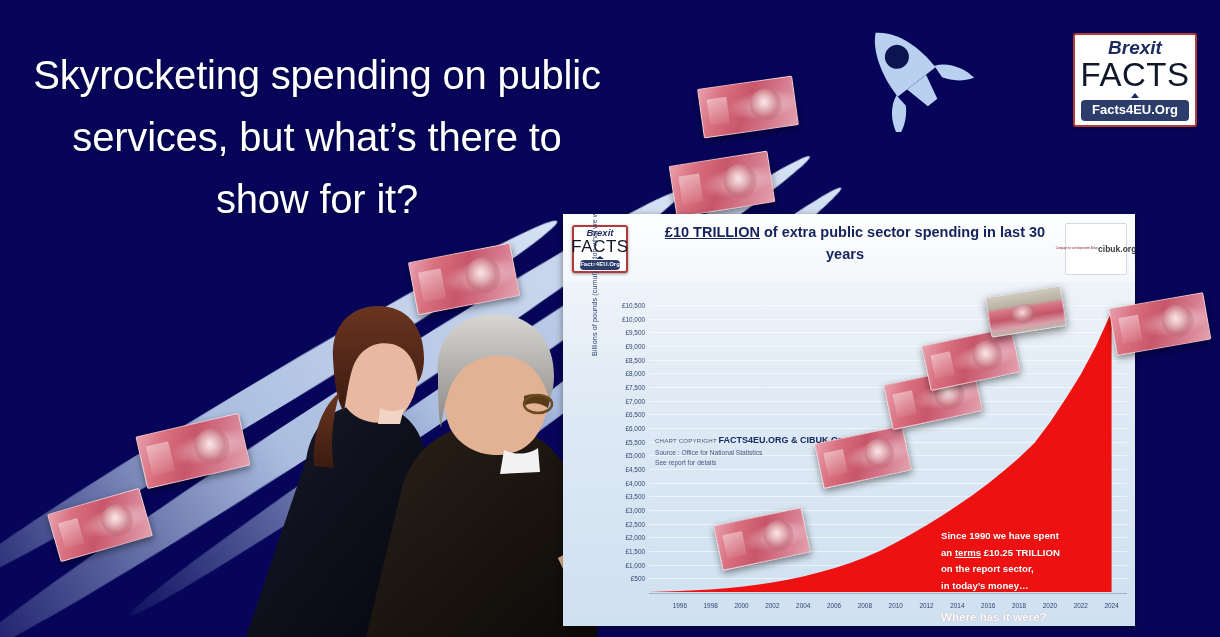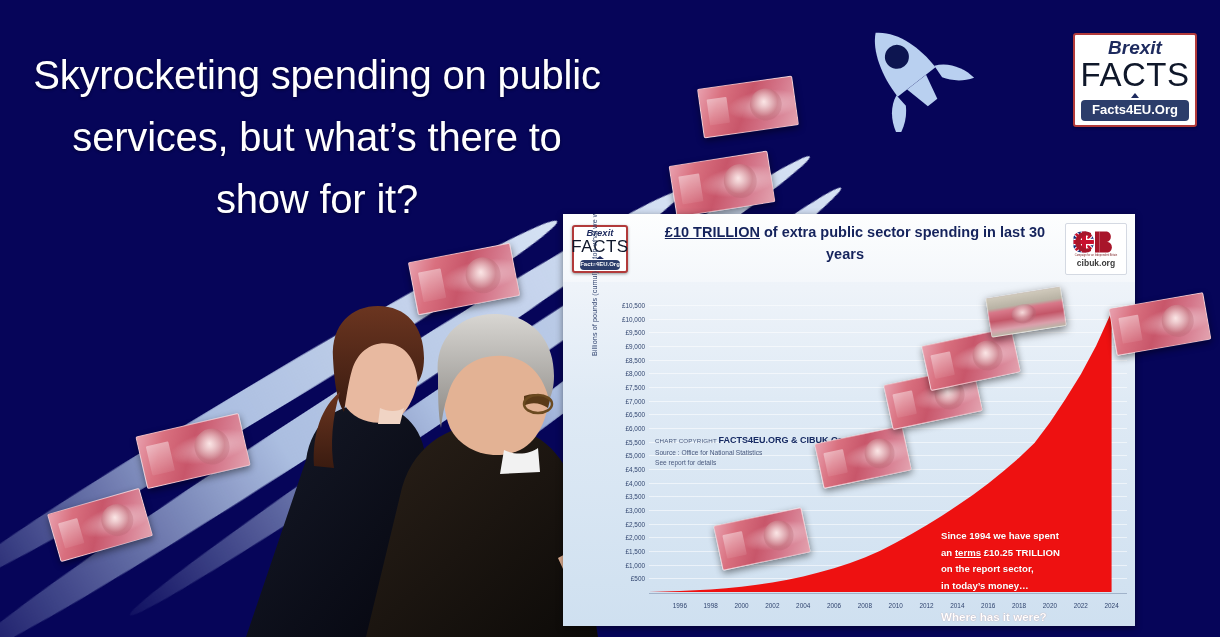--- a/index.html
+++ b/index.html
@@ -98,21 +98,21 @@
     text-align: center; color: #15235c;
     font-size: 14.5px; font-weight: bold; line-height: 1.5;
   }
   .panel-title u { text-decoration: underline; margin-left: 20px; }
   .panel-title em { font-style: italic; }
 
   .cib-logo {
     position: absolute; right: 8px; top: 9px;
     width: 62px; height: 52px;
     background: #fff; border: 1px solid #d4d9e2; border-radius: 2px;
-    display: flex; flex-direction: column; align-items: center; justify-content: center;
+    display: flex; flex-direction: row; align-items: center; justify-content: center;
     padding: 2px;
   }
   .cib-mark { width: 50px; height: 24px; }
   .cib-strap { font-size: 2.6px; color: #7a1f22; line-height: 1; margin-top: 1px; white-space: nowrap; }
   .cib-url { font-size: 8.5px; font-weight: bold; color: #3a3a3a; line-height: 1.2; margin-top: 1px; }
 
   
   .plot-wrap { position: absolute; left: 0; top: 68px; right: 0; bottom: 0; }
 
   .yaxis-title {
@@ -403,21 +403,21 @@
 
       <div class="copyright">
         <div class="cr-line1">
           <span>CHART COPYRIGHT </span><b>FACTS4EU.ORG &amp; CIBUK.Org</b><span class="yr">2025</span>
         </div>
         <div class="cr-line2">Source : Office for National Statistics</div>
         <div class="cr-line3">See report for details</div>
       </div>
 
       <div class="callout">
-        <div>Since 1994 we have spent</div>
+        <div>Since 1990 we have spent</div>
         <div><span>an </span><u>terms</u><span> £10.25 TRILLION</span></div>
         <div>on the report sector,</div>
         <div> in today’s money…</div>
         <span class="big">Where has it were?</span>
       </div>
     </div>
   </div>
 </div>
 
 </body></html>

